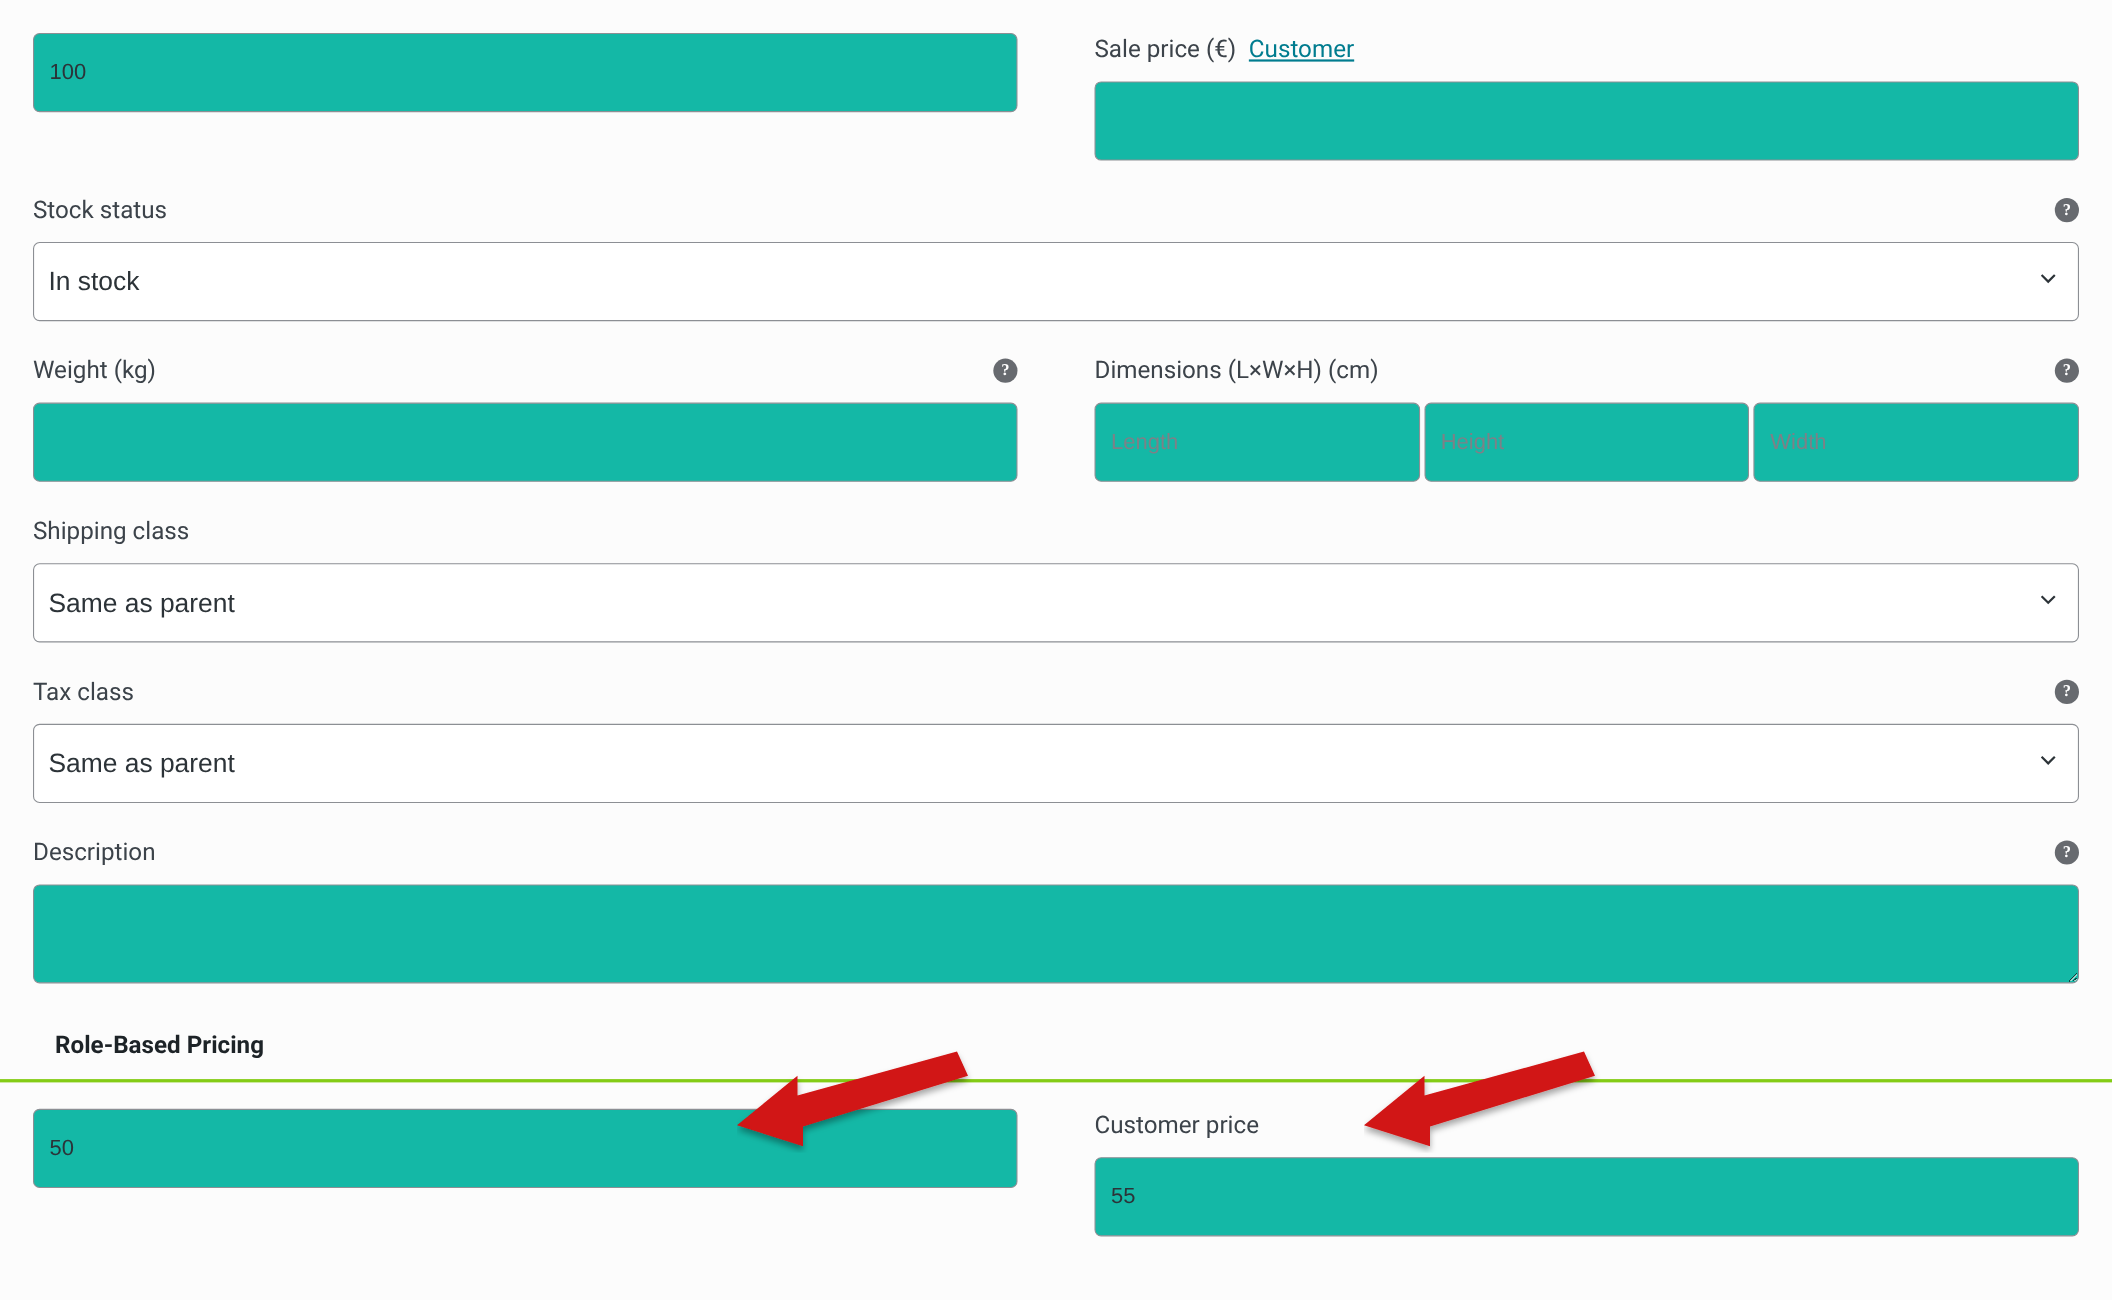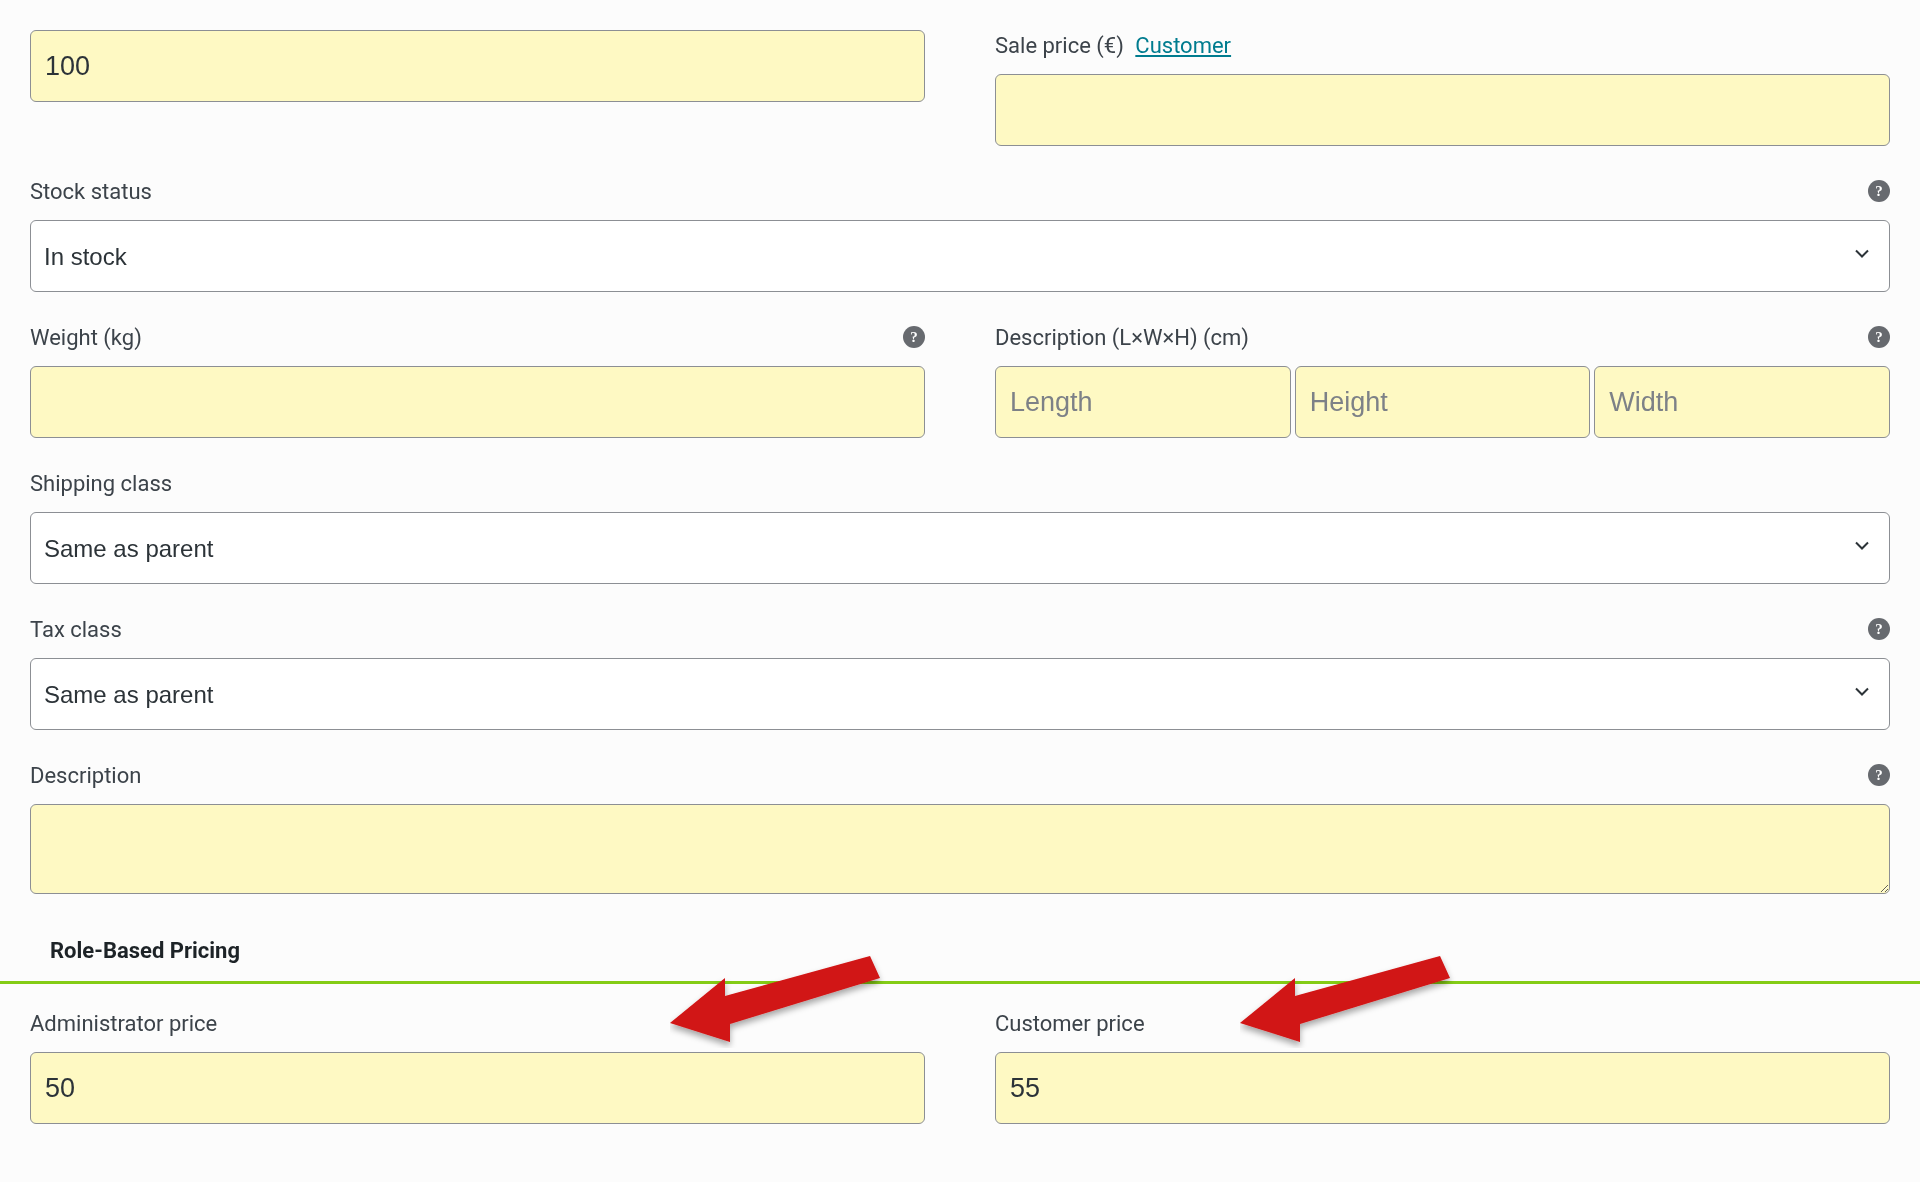--- a/index.html
+++ b/index.html
@@ -62,23 +62,23 @@
     cursor: help;
     flex-shrink: 0;
     font-family: Georgia, serif;
   }
   input[type="text"], textarea {
     width: 100%;
     height: 72px;
     border: 1px solid #8c8f94;
     border-radius: 6px;
     padding: 0 14px;
-    font-size: 27px;
+    font-size: 20px;
     color: #2c3338;
-    background: #fef9c3;
+    background: #14b8a6;
     outline: none;
   }
   input::placeholder { color: #7d8187; }
   textarea {
     height: 90px;
     padding: 12px 14px;
     resize: both;
     font-family: inherit;
   }
   .select {
@@ -171,21 +171,21 @@
   <div class="row">
     <div class="col">
       <div class="label-line">
         <span class="label">Weight (kg)</span>
         <span class="help">?</span>
       </div>
       <input type="text" value="" style="">
     </div>
     <div class="col">
       <div class="label-line">
-        <span class="label">Description (L×W×H) (cm)</span>
+        <span class="label">Dimensions (L×W×H) (cm)</span>
         <span class="help">?</span>
       </div>
       <div class="dim-group">
         <input type="text" placeholder="Length" style="">
         <input type="text" placeholder="Height" style="">
         <input type="text" placeholder="Width" style="">
       </div>
     </div>
   </div>
 
@@ -233,23 +233,20 @@
         <span class="help">?</span>
       </div>
       <textarea style=""></textarea>
     </div>
   </div>
 
   <div class="section-header">Role-Based Pricing</div>
 
   <div class="row rel">
     <div class="col">
-      <div class="label-line">
-        <span class="label">Administrator price</span>
-      </div>
       <input type="text" value="50" style="">
     </div>
     <div class="col">
       <div class="label-line">
         <span class="label">Customer price</span>
       </div>
       <input type="text" value="55" style="">
     </div>
 
     <svg class="arrow" style="left:640px; top:-70px;" width="220" height="110" viewBox="0 0 220 110">

